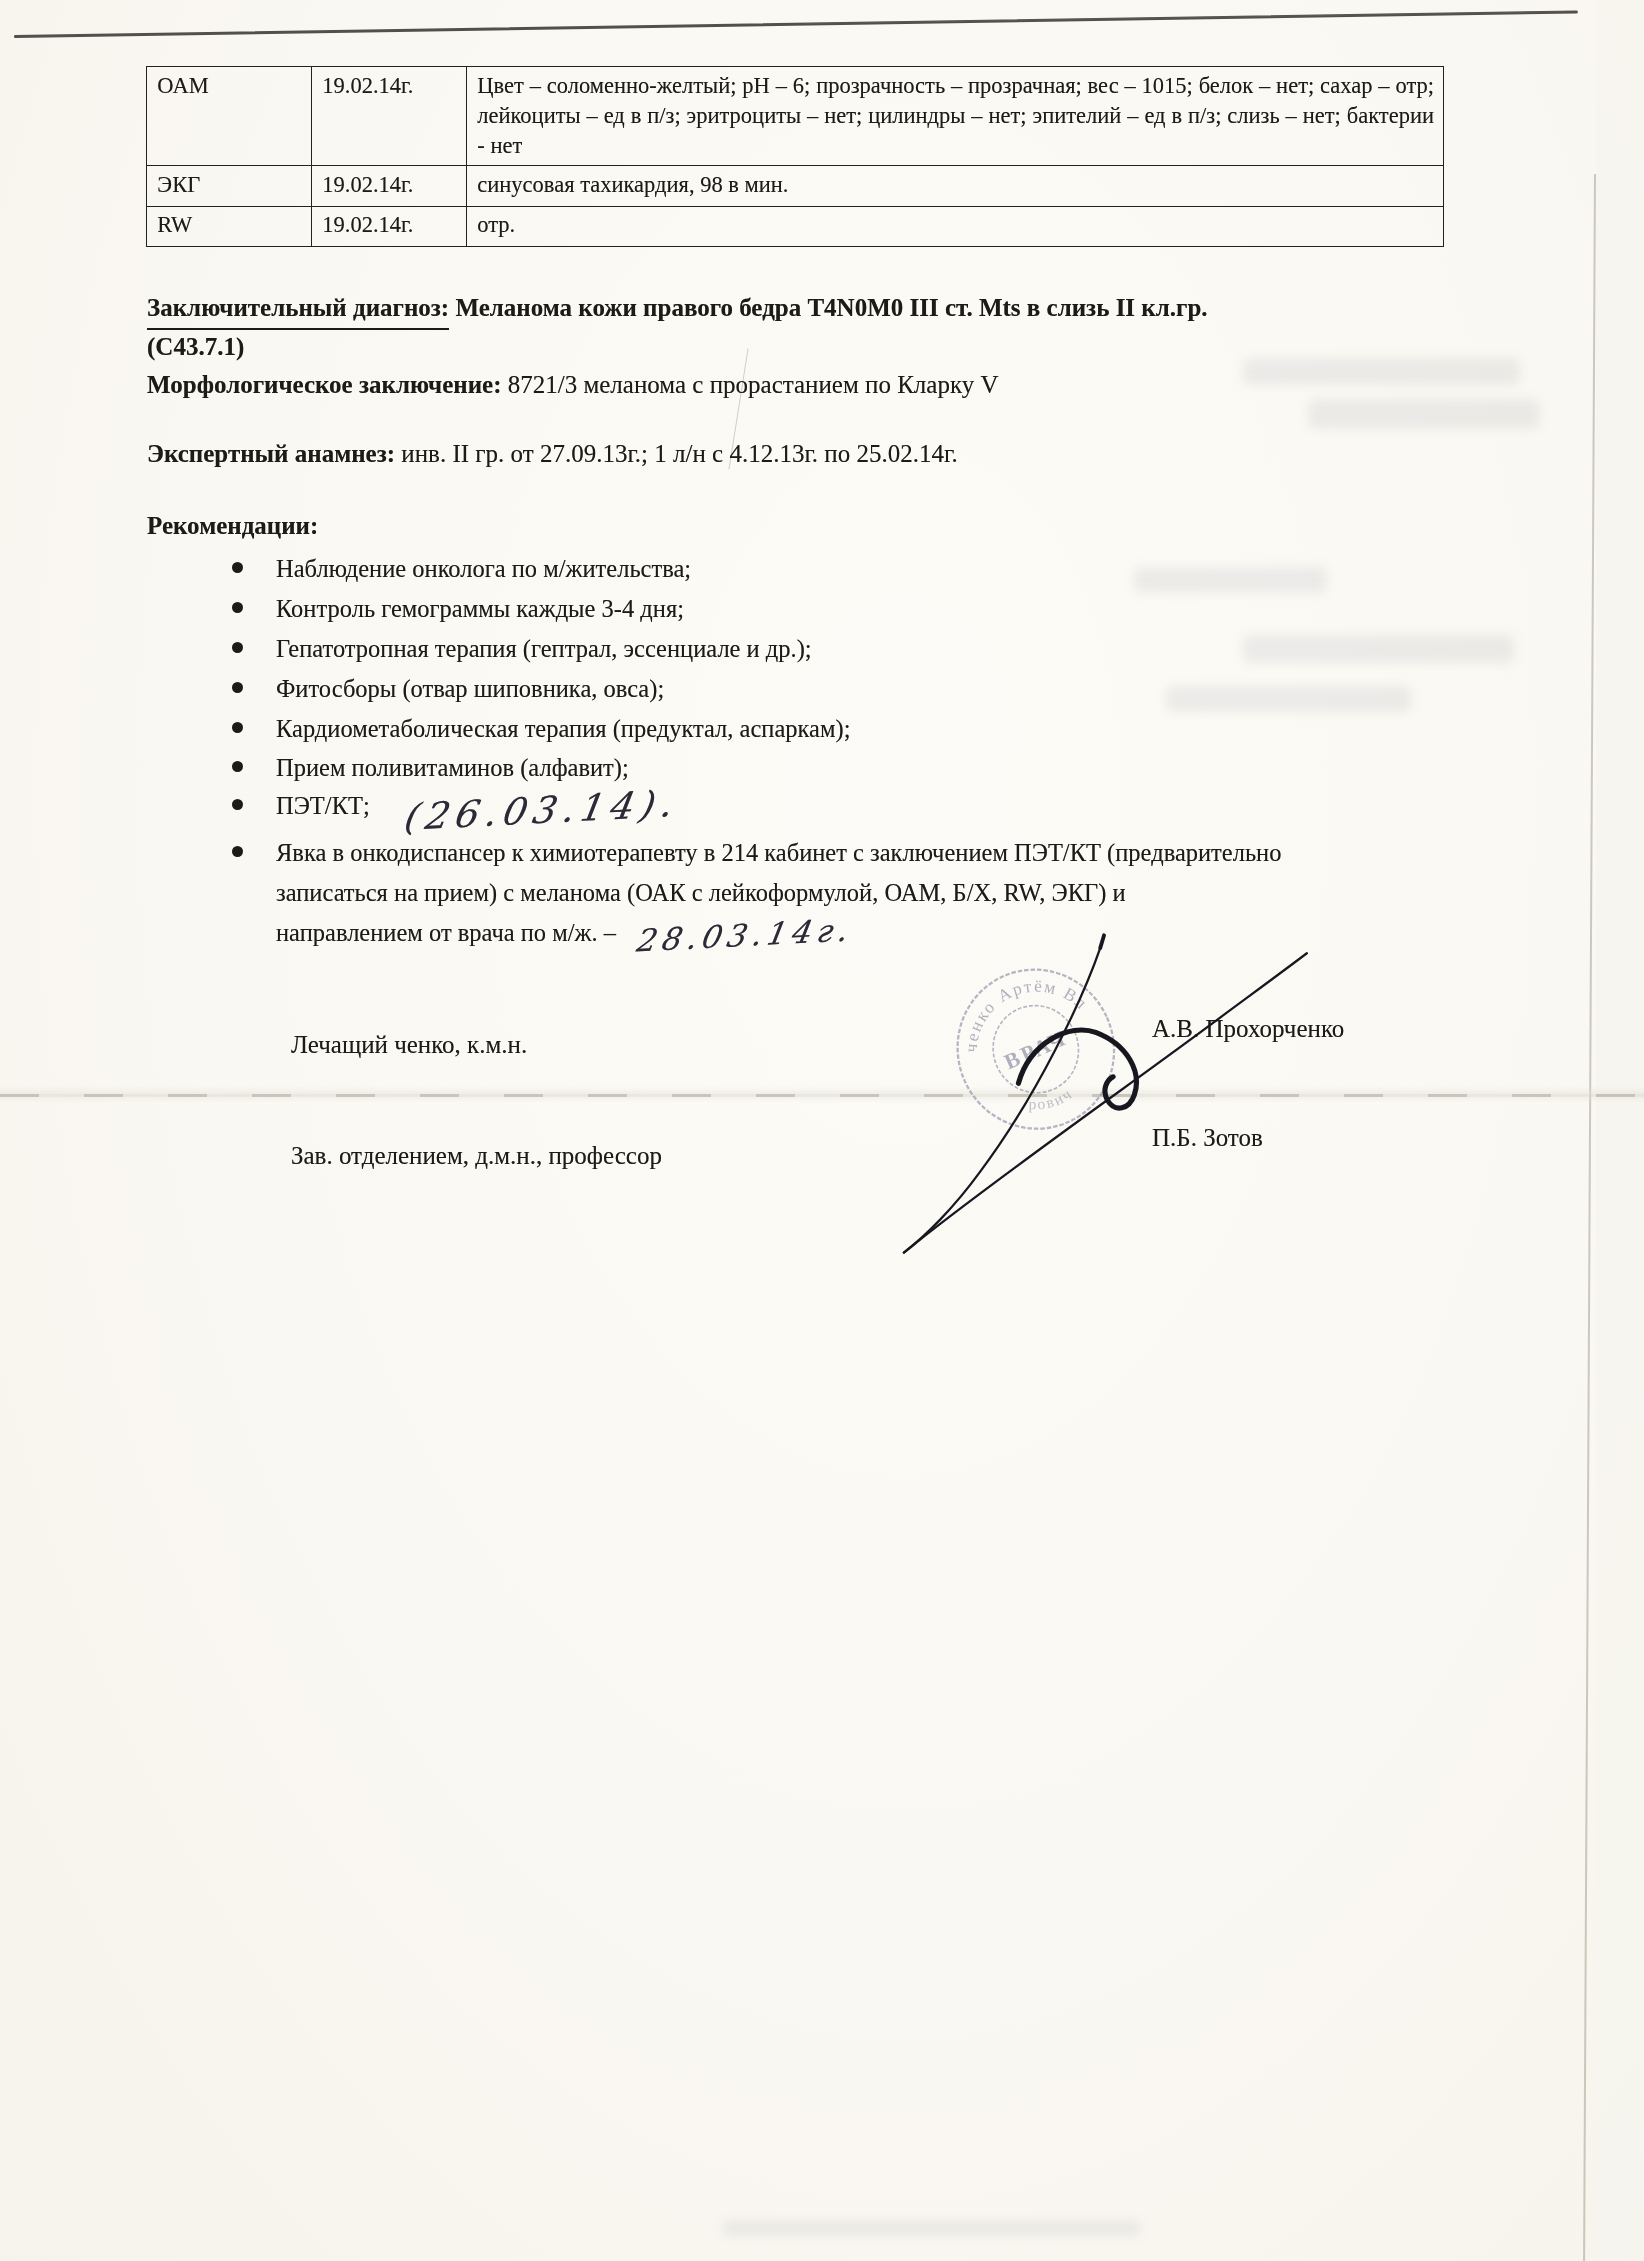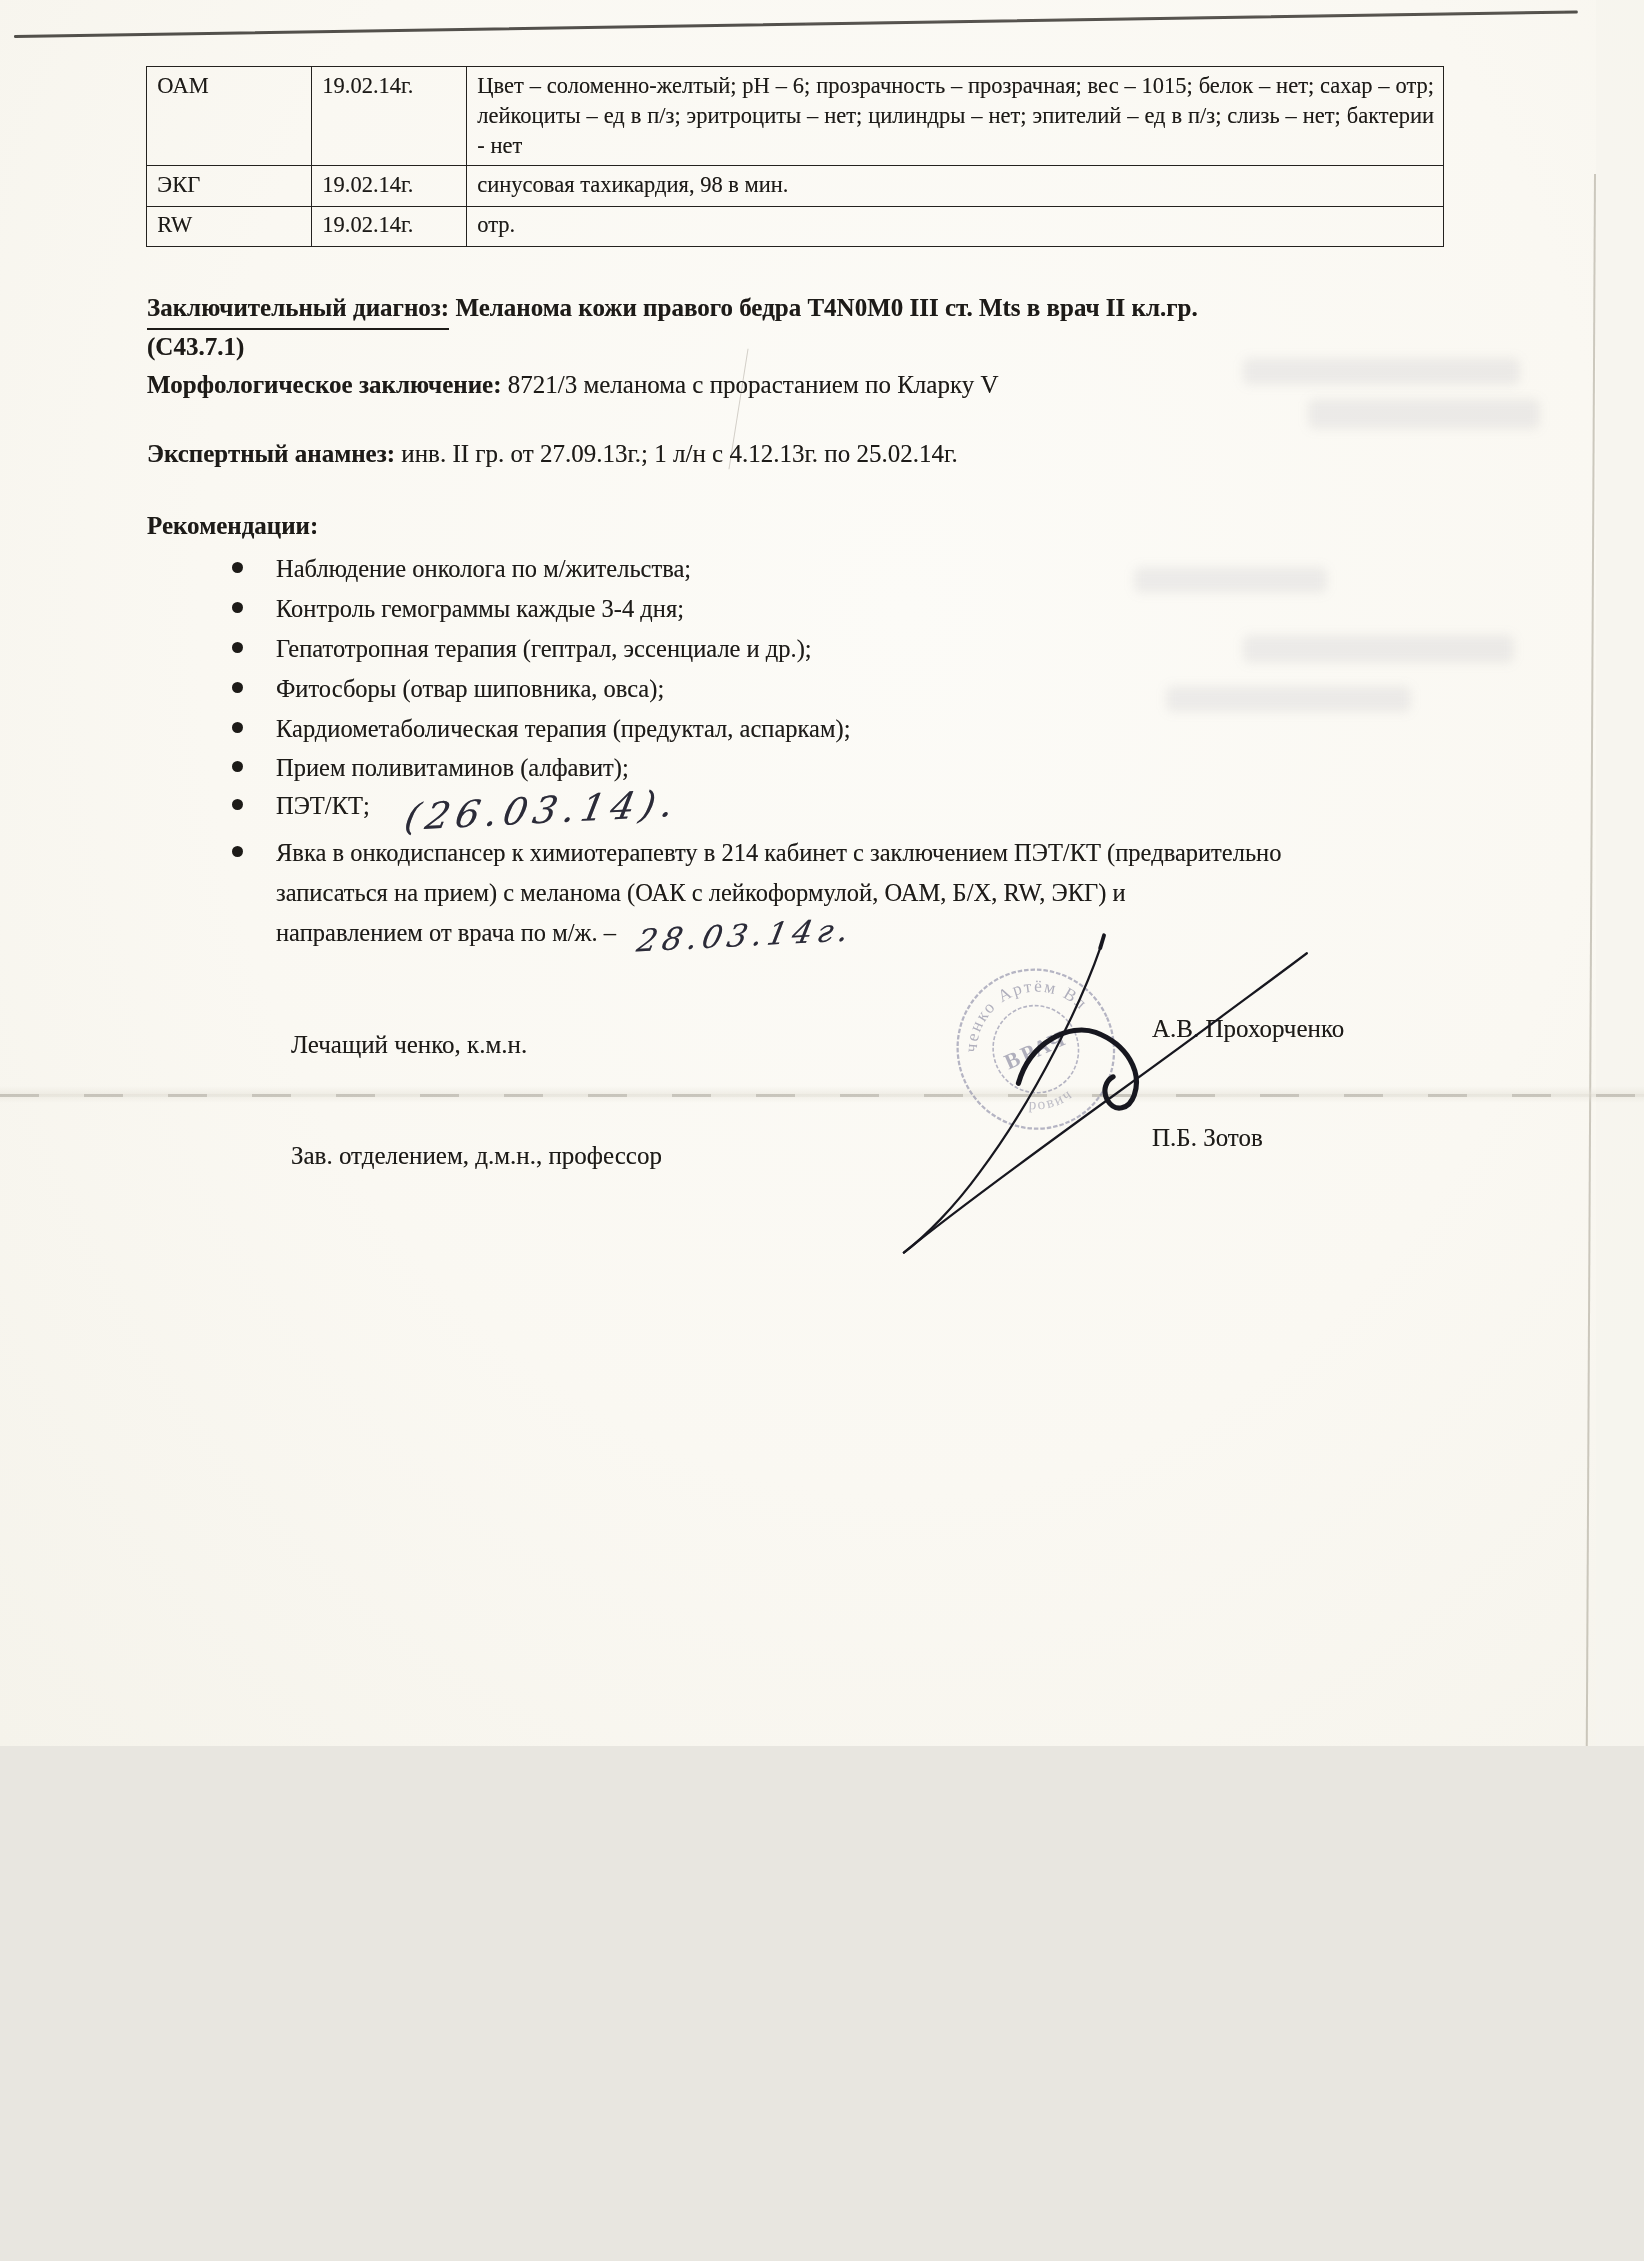--- a/index.html
+++ b/index.html
@@ -1,17 +1,17 @@
 <!DOCTYPE html>
 <html style="font-size:10.3px"><head>
 <meta charset="utf-8">
 <style>
   html,body{margin:0;padding:0;background:#e8e6e0;}
   .page{
-    position:relative;width:1644px;height:1746px;overflow:hidden;
+    position:relative;width:1644px;height:2261px;overflow:hidden;
     background:radial-gradient(ellipse at 55% 35%, #fcfbf7 0%, #faf8f2 55%, #f5f3eb 100%);
     font-family:"Liberation Serif","DejaVu Serif",serif;color:#1d1b18;
   }
   .typed{text-shadow:0 0 0.6px rgba(35,32,28,.45);}
   .abs{position:absolute;}
 
   
   .top-edge{position:absolute;left:14px;top:35px;width:1564px;height:2.6px;background:#35332e;
     transform:rotate(-0.9deg);transform-origin:left center;opacity:.85;border-radius:1.3px;}
   .top-edge-echo{position:absolute;left:805px;top:23px;width:760px;height:1.3px;background:#6b675f;
@@ -99,21 +99,21 @@
     <tr class="row-short">
       <td>RW</td>
       <td>19.02.14г.</td>
       <td>отр.</td>
     </tr>
   </tbody>
     </table>
 
   <div class="h-line typed b" style="left:147px;top:291px;">
     <span class="u">Заключительный диагноз:</span>
-    <span>Меланома кожи правого бедра T4N0M0 III ст. Mts в врач II кл.гр.</span>
+    <span>Меланома кожи правого бедра T4N0M0 III ст. Mts в слизь II кл.гр.</span>
   </div>
   <div class="h-line typed b" style="left:147px;top:330px;">(С43.7.1)</div>
 
   <div class="h-line typed" style="left:147px;top:368px;">
     <span class="b">Морфологическое заключение:</span>
     <span>8721/3 меланома с прорастанием по Кларку V</span>
   </div>
 
   <div class="h-line typed" style="left:147px;top:437px;">
     <span class="b">Экспертный анамнез:</span>

